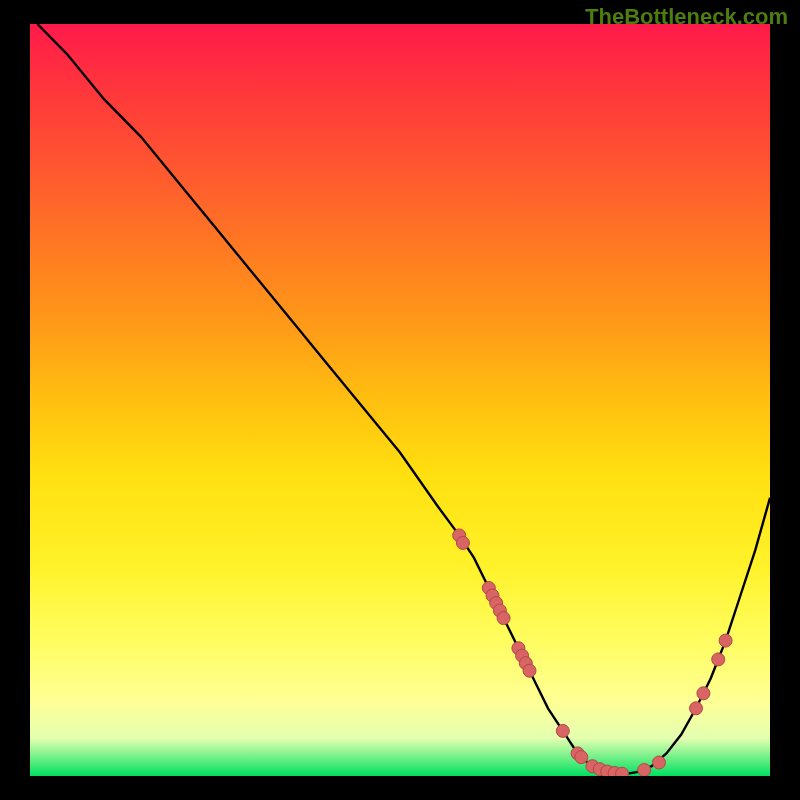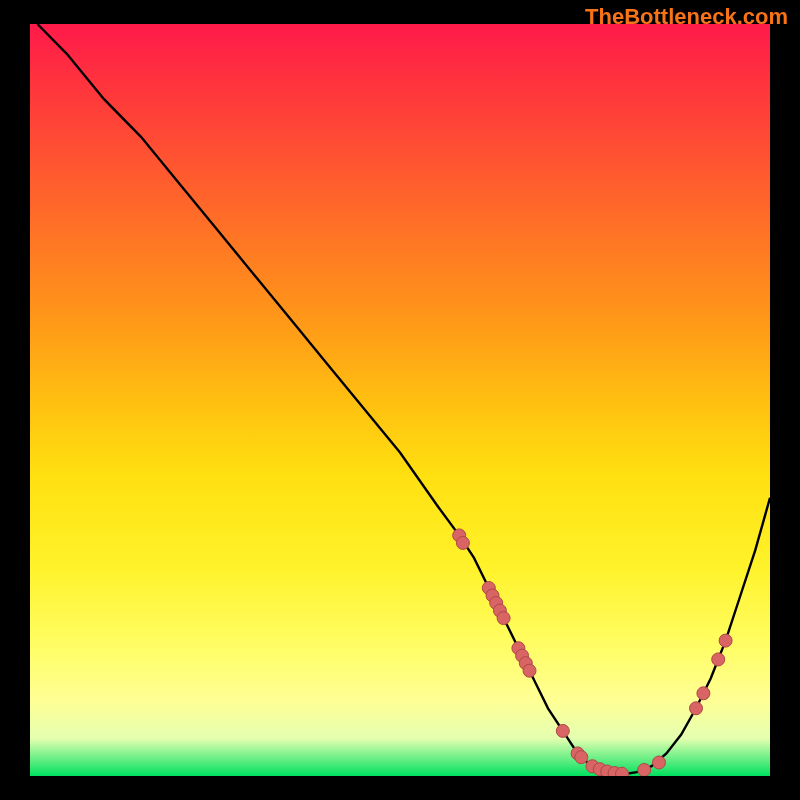--- a/index.html
+++ b/index.html
@@ -9,21 +9,21 @@
     width: 800px;
     height: 800px;
     position: relative;
     overflow: hidden;
     font-family: Arial, sans-serif;
   }
   .watermark {
     position: absolute;
     top: 4px;
     right: 12px;
-    color: #f97316;
+    color: #4d7c0f;
     font-size: 22px;
     font-weight: bold;
     z-index: 10;
   }
   .plot-area {
     position: absolute;
     left: 30px;
     top: 24px;
     width: 740px;
     height: 752px;

